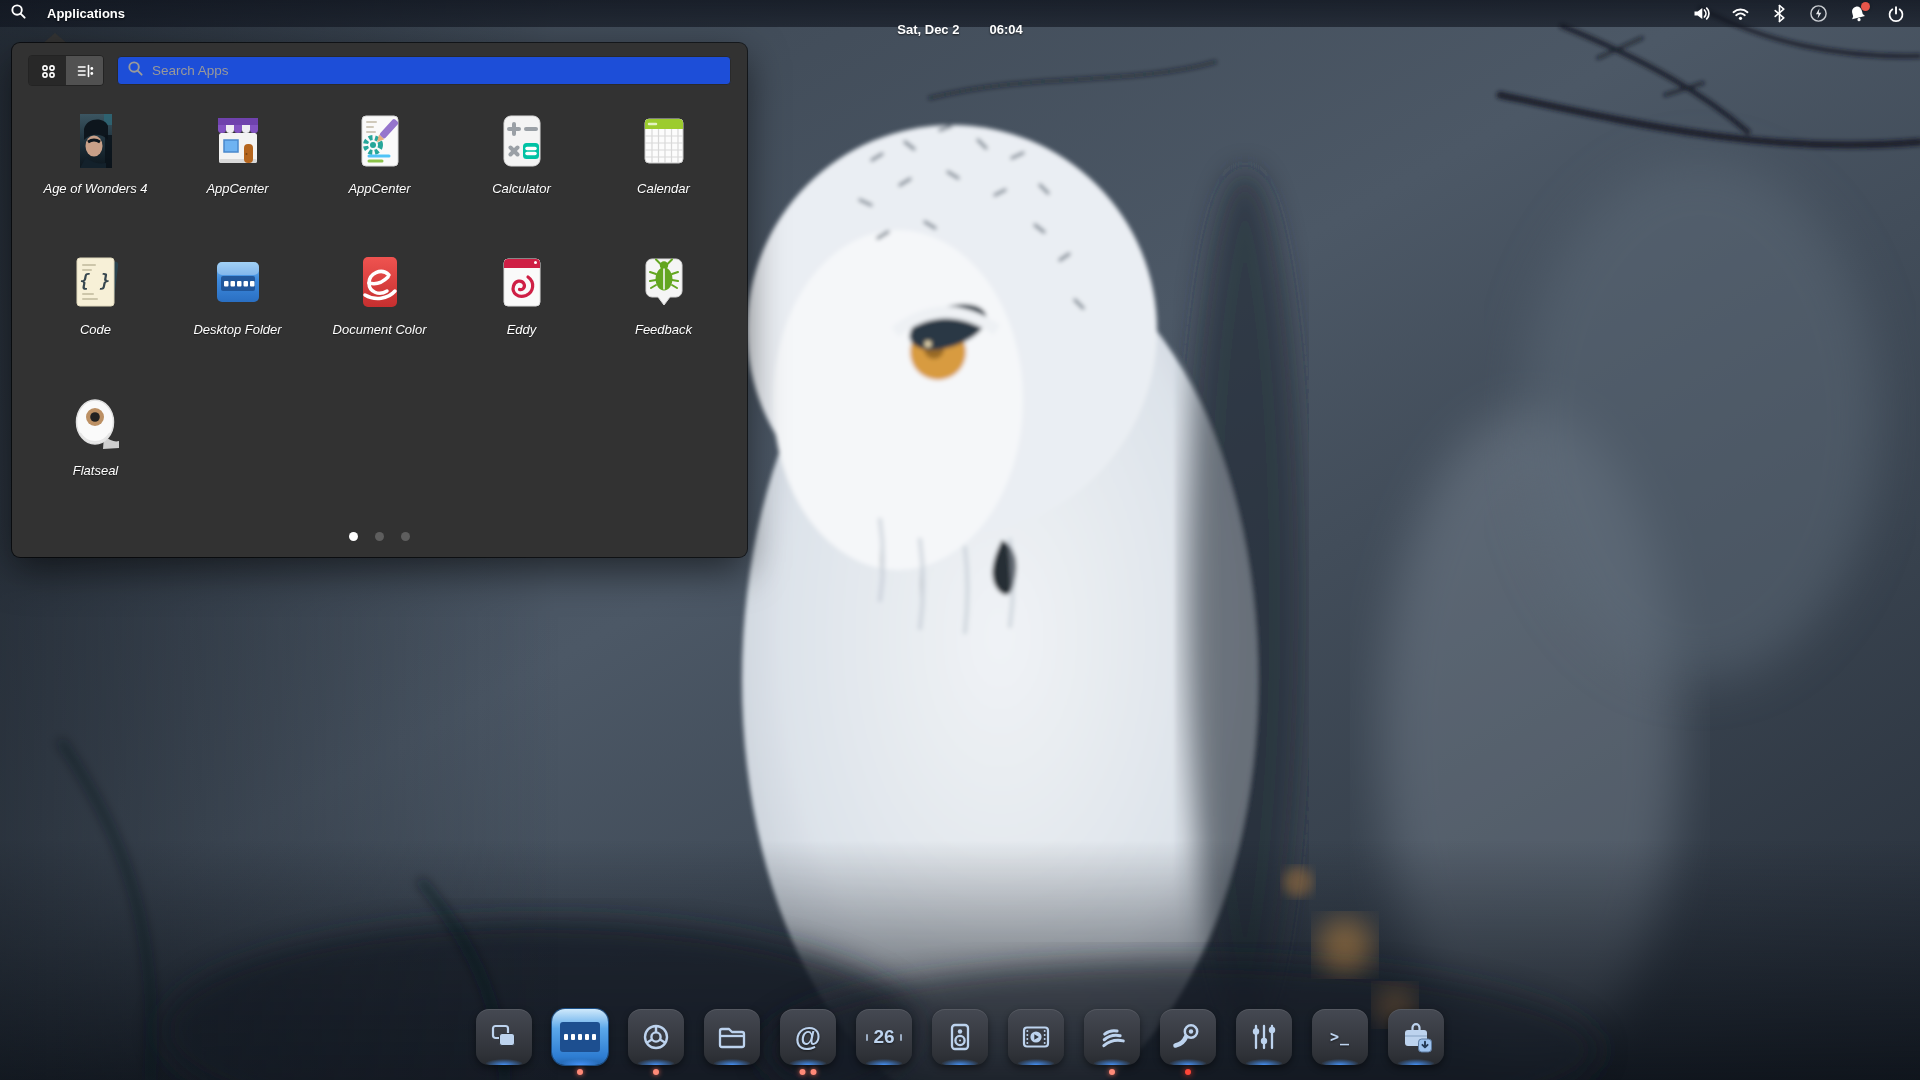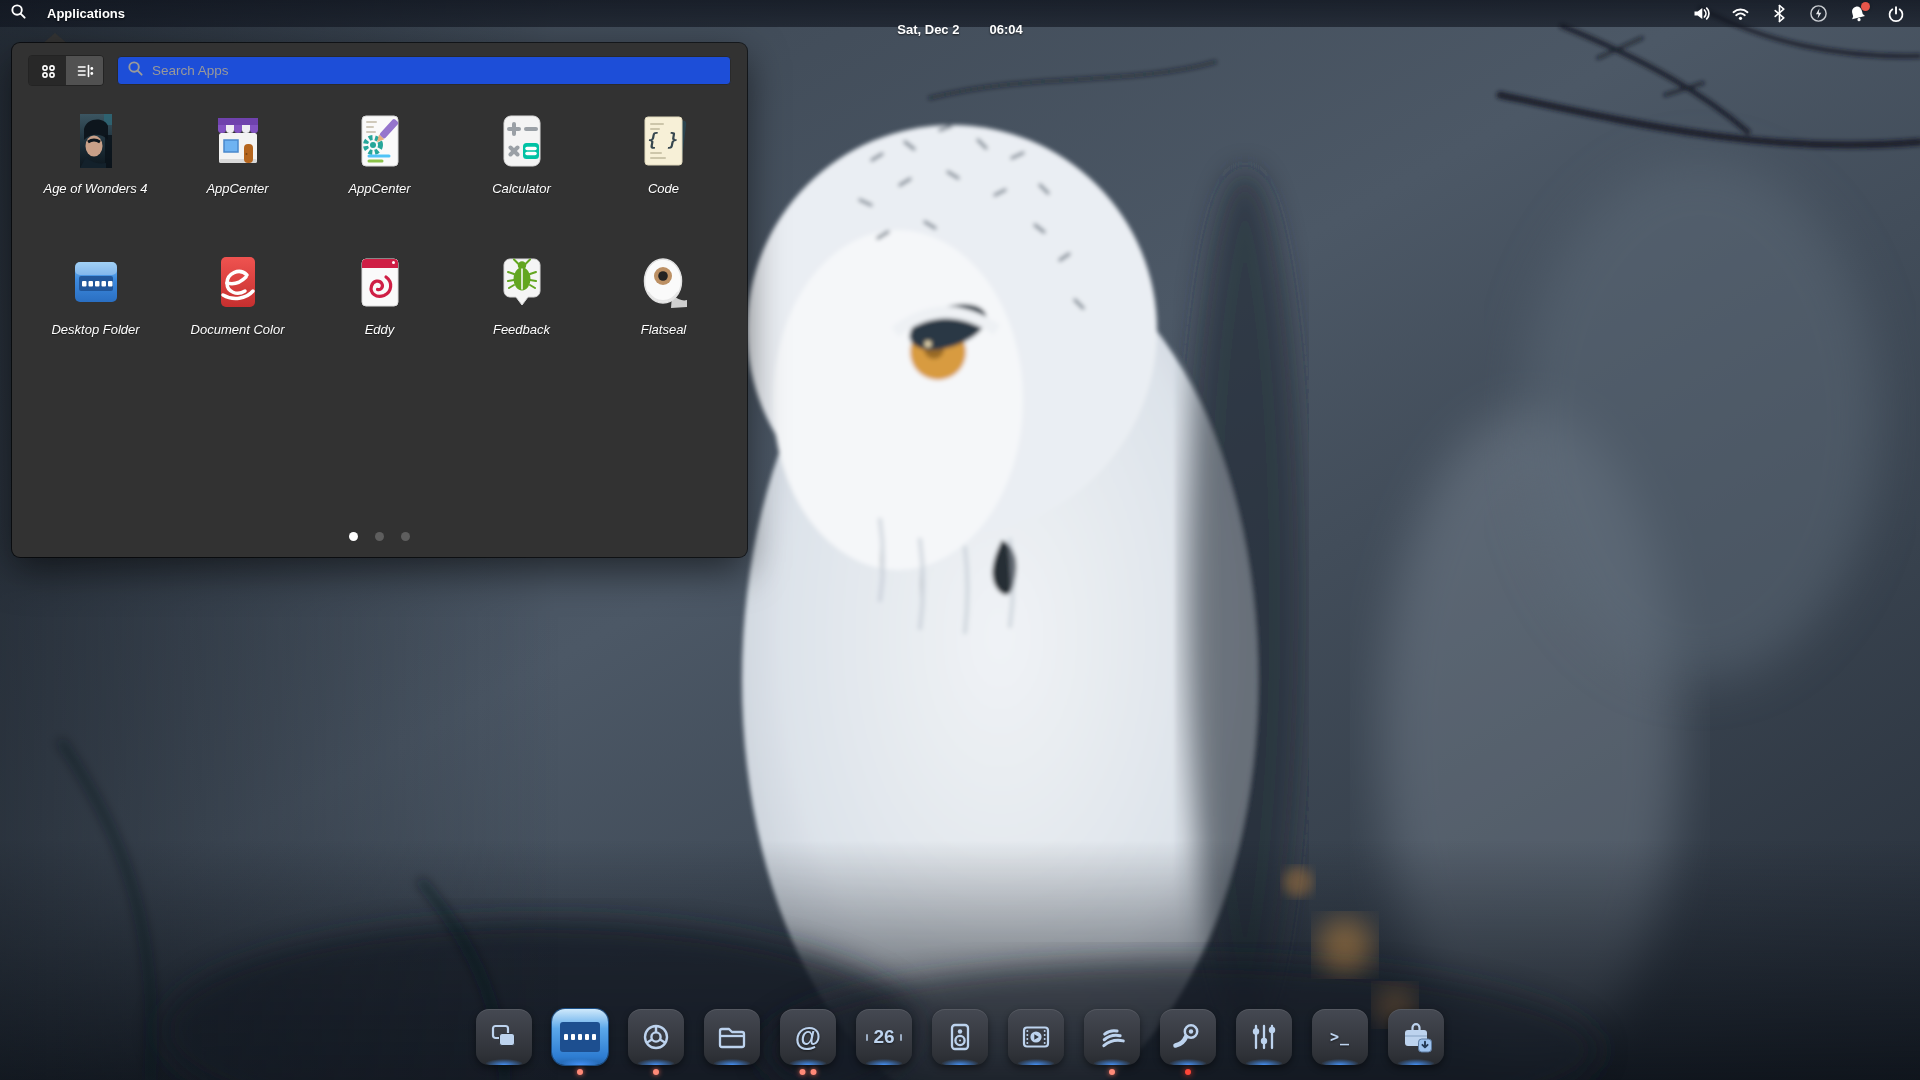--- a/index.html
+++ b/index.html
@@ -387,20 +387,41 @@
             <rect x="33" y="34" width="16" height="16" rx="3.5" fill="#00c2a4"></rect>
             <g stroke="#fff" stroke-width="3.5" stroke-linecap="round">
               <path d="M37 39.5 h8"></path>
                 <path d="M37 44.5 h8"></path>
             </g>
           </svg>
         </div>
         <div class="app-label">Calculator</div>
       </div>
 
+      <div class="app-tile">
+        <div class="app-icon">
+          <svg viewBox="0 0 64 64">
+            <rect x="13" y="10" width="38" height="44" rx="4" fill="#fcfcfc" stroke="#c9c9c9"></rect>
+            <path d="M13 14 a4 4 0 0 1 4 -4 h30 a4 4 0 0 1 4 4 v6 H13 z" fill="#9ccc2e"></path>
+            <path d="M17 15 h7" stroke="#e4f3c2" stroke-width="2.5" stroke-linecap="round"></path>
+            <g stroke="#d8d8d8" stroke-width="1.2">
+              <path d="M13 27 h38"></path>
+                <path d="M13 34 h38"></path>
+                <path d="M13 41 h38"></path>
+                <path d="M13 48 h38"></path>
+              <path d="M20 20 v34"></path>
+                <path d="M26.5 20 v34"></path>
+                <path d="M33 20 v34"></path>
+                <path d="M39.5 20 v34"></path>
+                <path d="M46 20 v34"></path>
+            </g>
+          </svg>
+        </div>
+        <div class="app-label">Calendar</div>
+      </div>
 
 
       <div class="app-tile">
         <div class="app-icon">
           <svg viewBox="0 0 64 64">
             <rect x="18" y="10" width="34" height="44" rx="3" fill="#2a434e" transform="rotate(7 35 32)"></rect>
             <rect x="13" y="8" width="37" height="48" rx="3" fill="#f7f0d7" stroke="#e0d9bd"></rect>
             <g stroke="#cdc6aa" stroke-width="2" stroke-linecap="round">
               <path d="M19 15 h12"></path>
                 <path d="M19 20 h8"></path>

